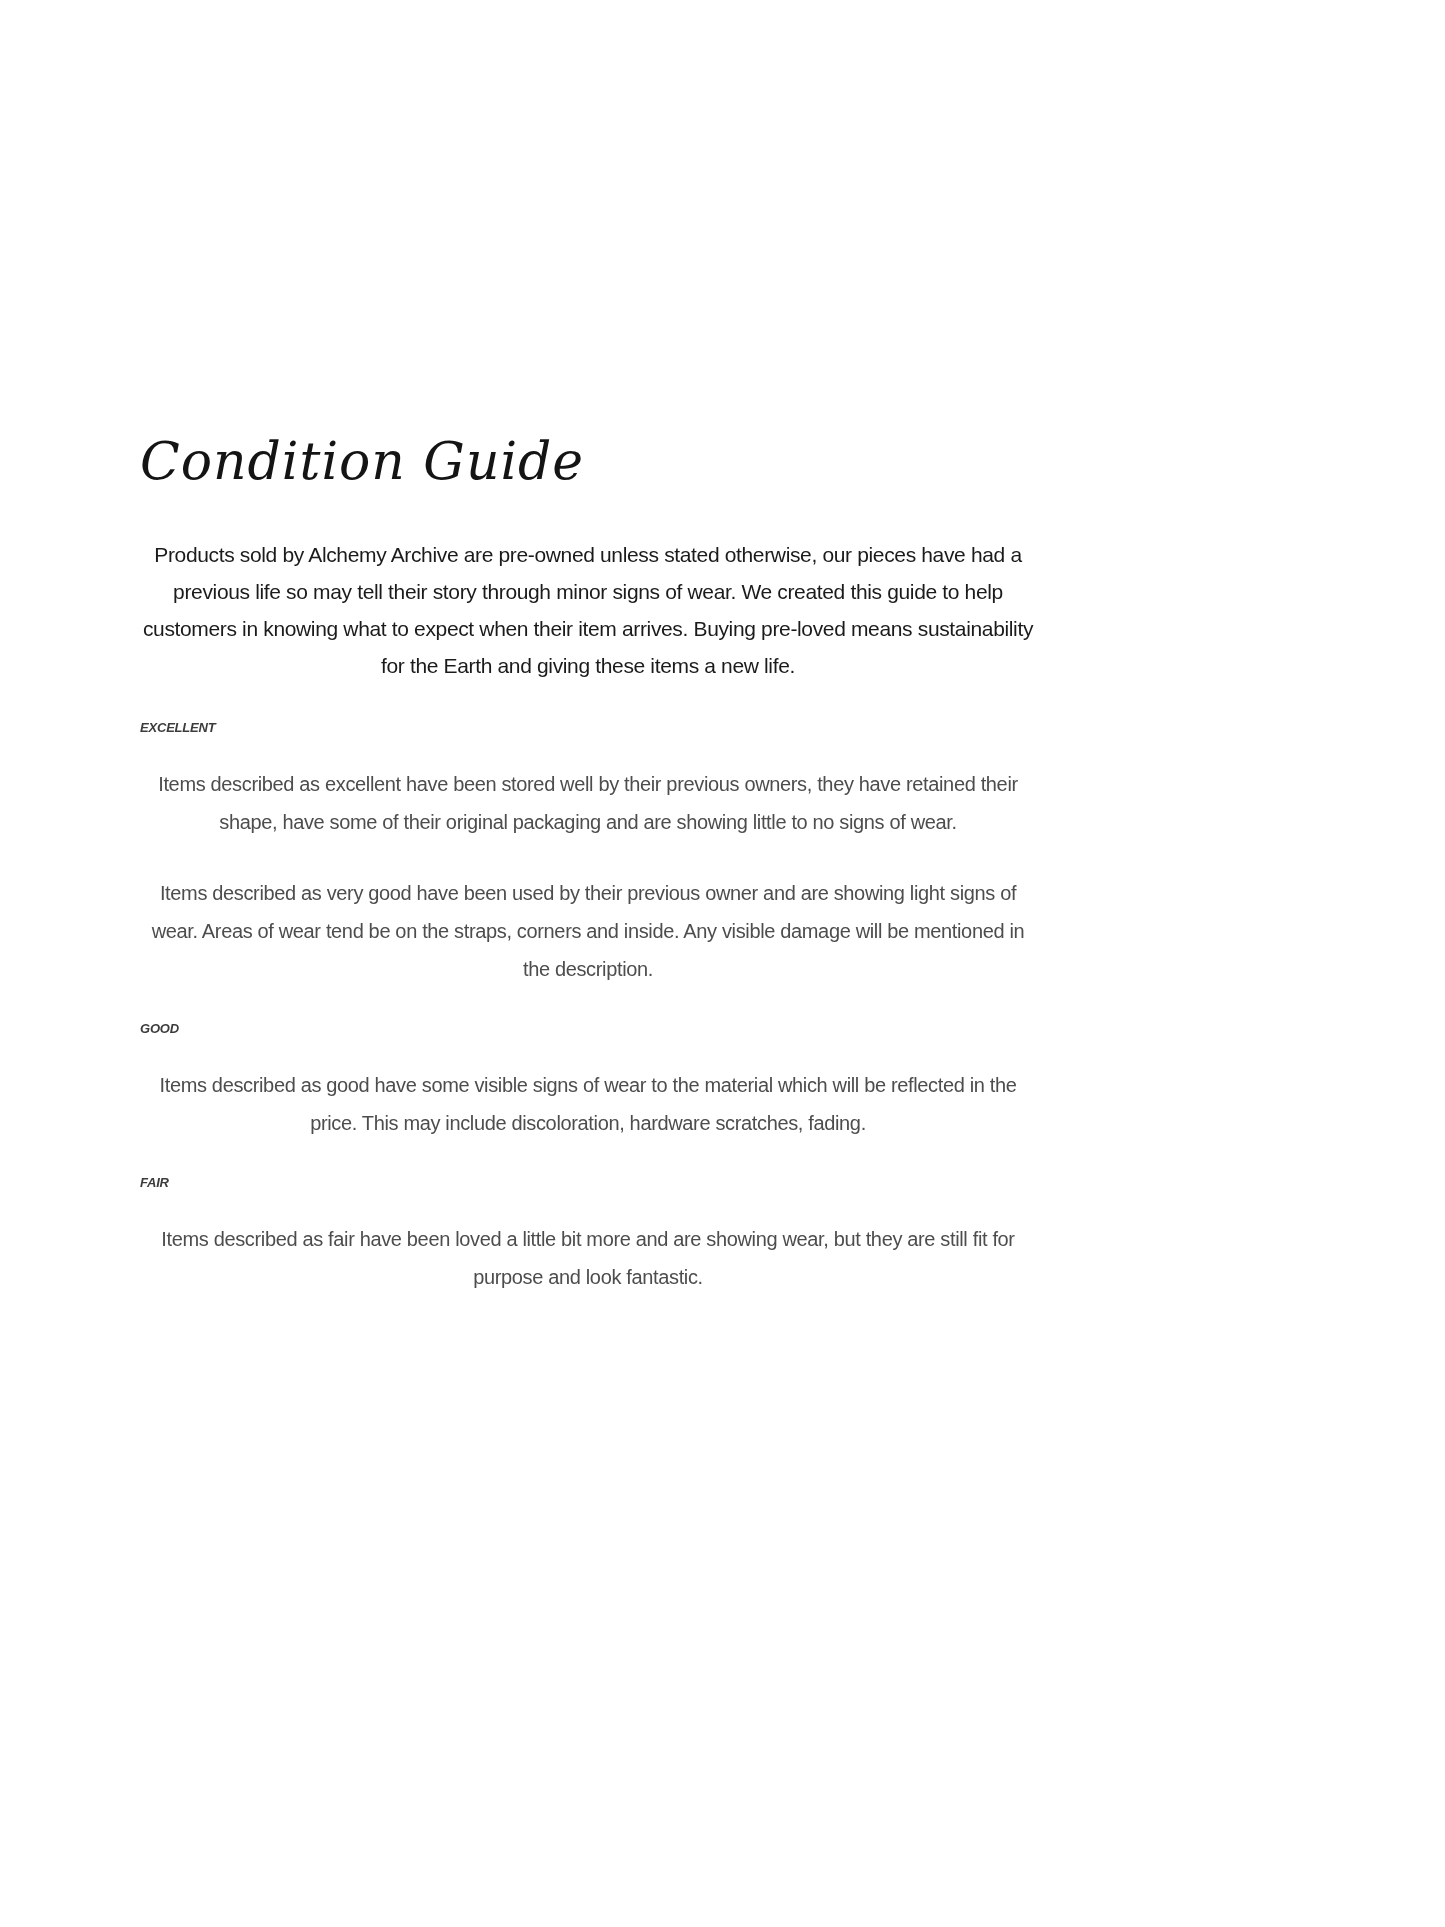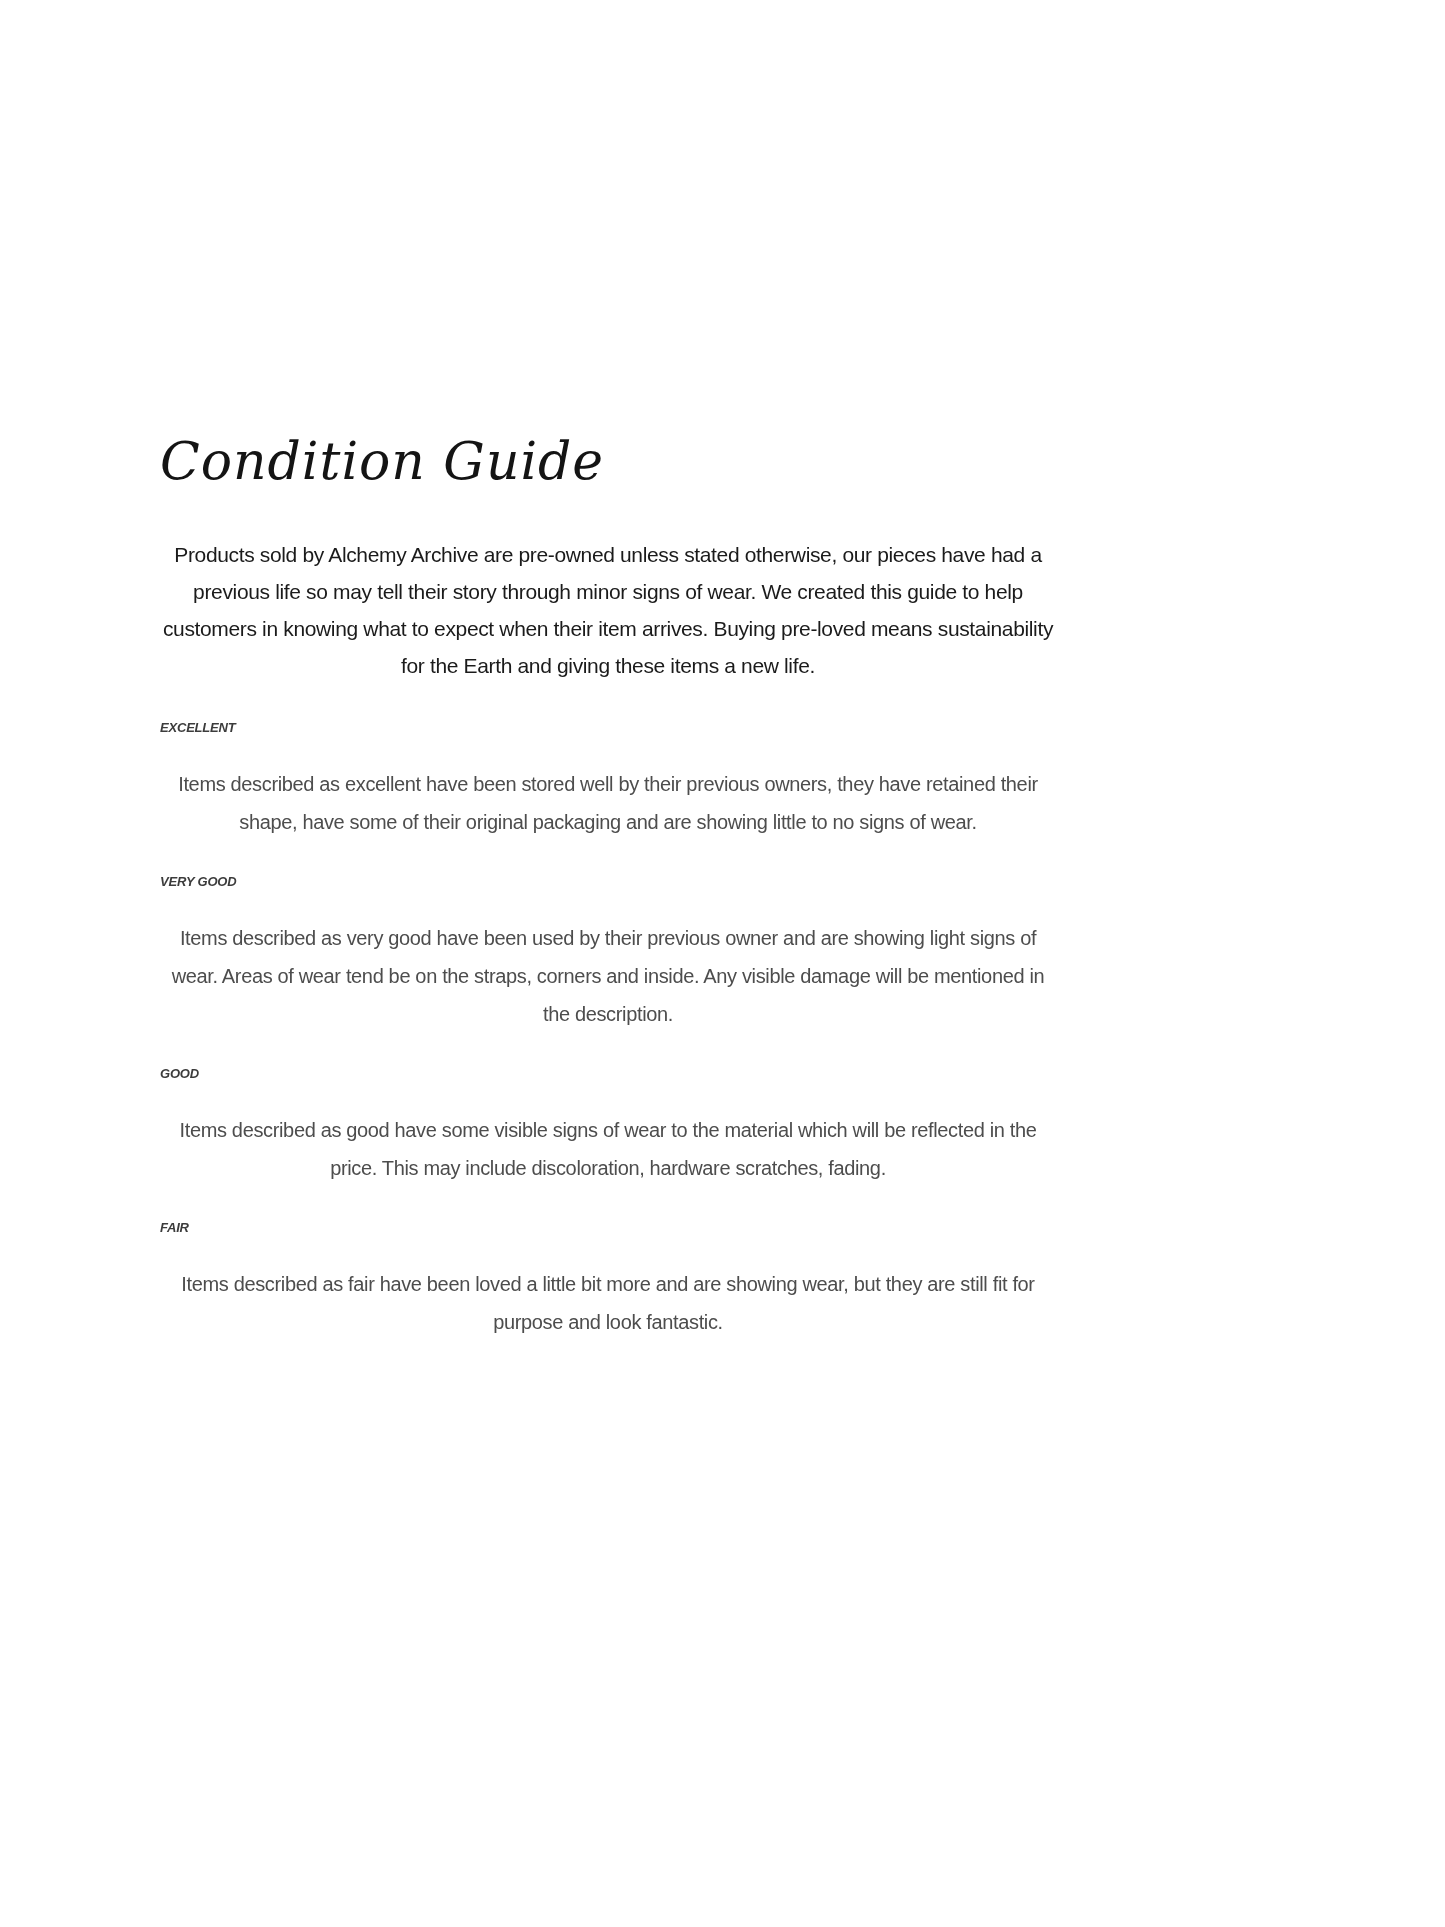--- a/index.html
+++ b/index.html
@@ -9,21 +9,20 @@
     width: 1445px;
     min-height: 1927px;
     font-family: "Liberation Sans", sans-serif;
   }
 
   .page {
     width: 1445px;
     min-height: 1927px;
     background: #ffffff;
     padding-top: 432px;
-    padding-left: 20px;
   }
 
   .content-column {
     width: 896px;
     margin-left: 140px;
   }
 
   .script-title {
     font-family: "DejaVu Serif", serif;
     font-style: italic;
@@ -73,21 +72,20 @@
     <h1 class="script-title">Condition Guide</h1>
 
     <p class="intro">Products sold by Alchemy Archive are pre-owned unless stated otherwise, our pieces have had a previous life so may tell their story through minor signs of wear. We created this guide to help customers in knowing what to expect when their item arrives. Buying pre-loved means sustainability for the Earth and giving these items a new life.</p>
 
     <div class="section">
       <h2 class="section-heading">EXCELLENT</h2>
       <p class="section-body">Items described as excellent have been stored well by their previous owners, they have retained their shape, have some of their original packaging and are showing little to no signs of wear.</p>
     </div>
 
     <div class="section">
-      <h2 class="section-heading">VERY GOOD</h2>
       <p class="section-body">Items described as very good have been used by their previous owner and are showing light signs of wear. Areas of wear tend be on the straps, corners and inside. Any visible damage will be mentioned in the description.</p>
     </div>
 
     <div class="section">
       <h2 class="section-heading">GOOD</h2>
       <p class="section-body">Items described as good have some visible signs of wear to the material which will be reflected in the price. This may include discoloration, hardware scratches, fading.</p>
     </div>
 
     <div class="section">
       <h2 class="section-heading">FAIR</h2>

